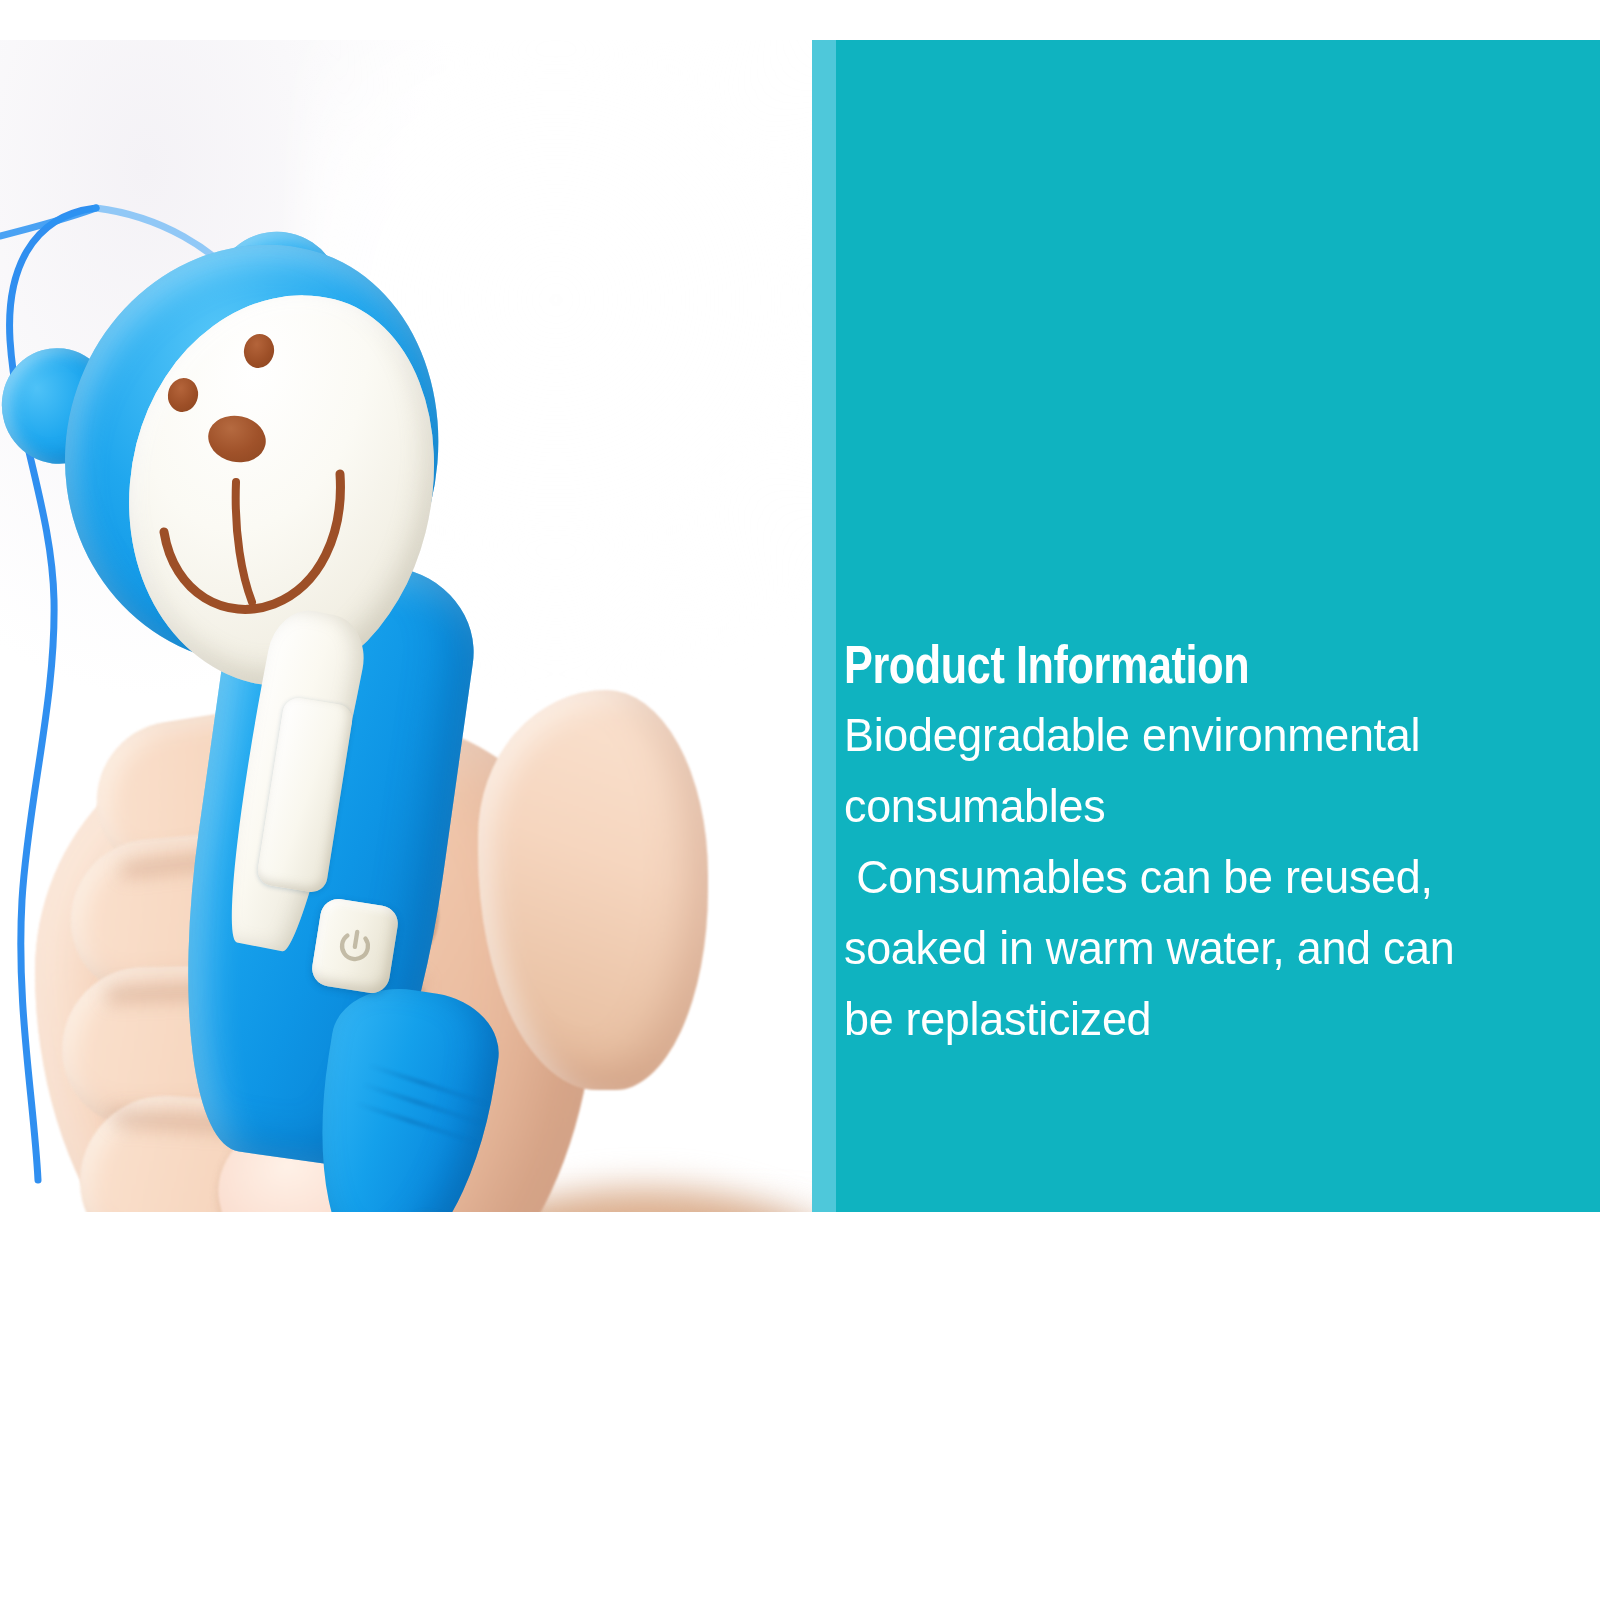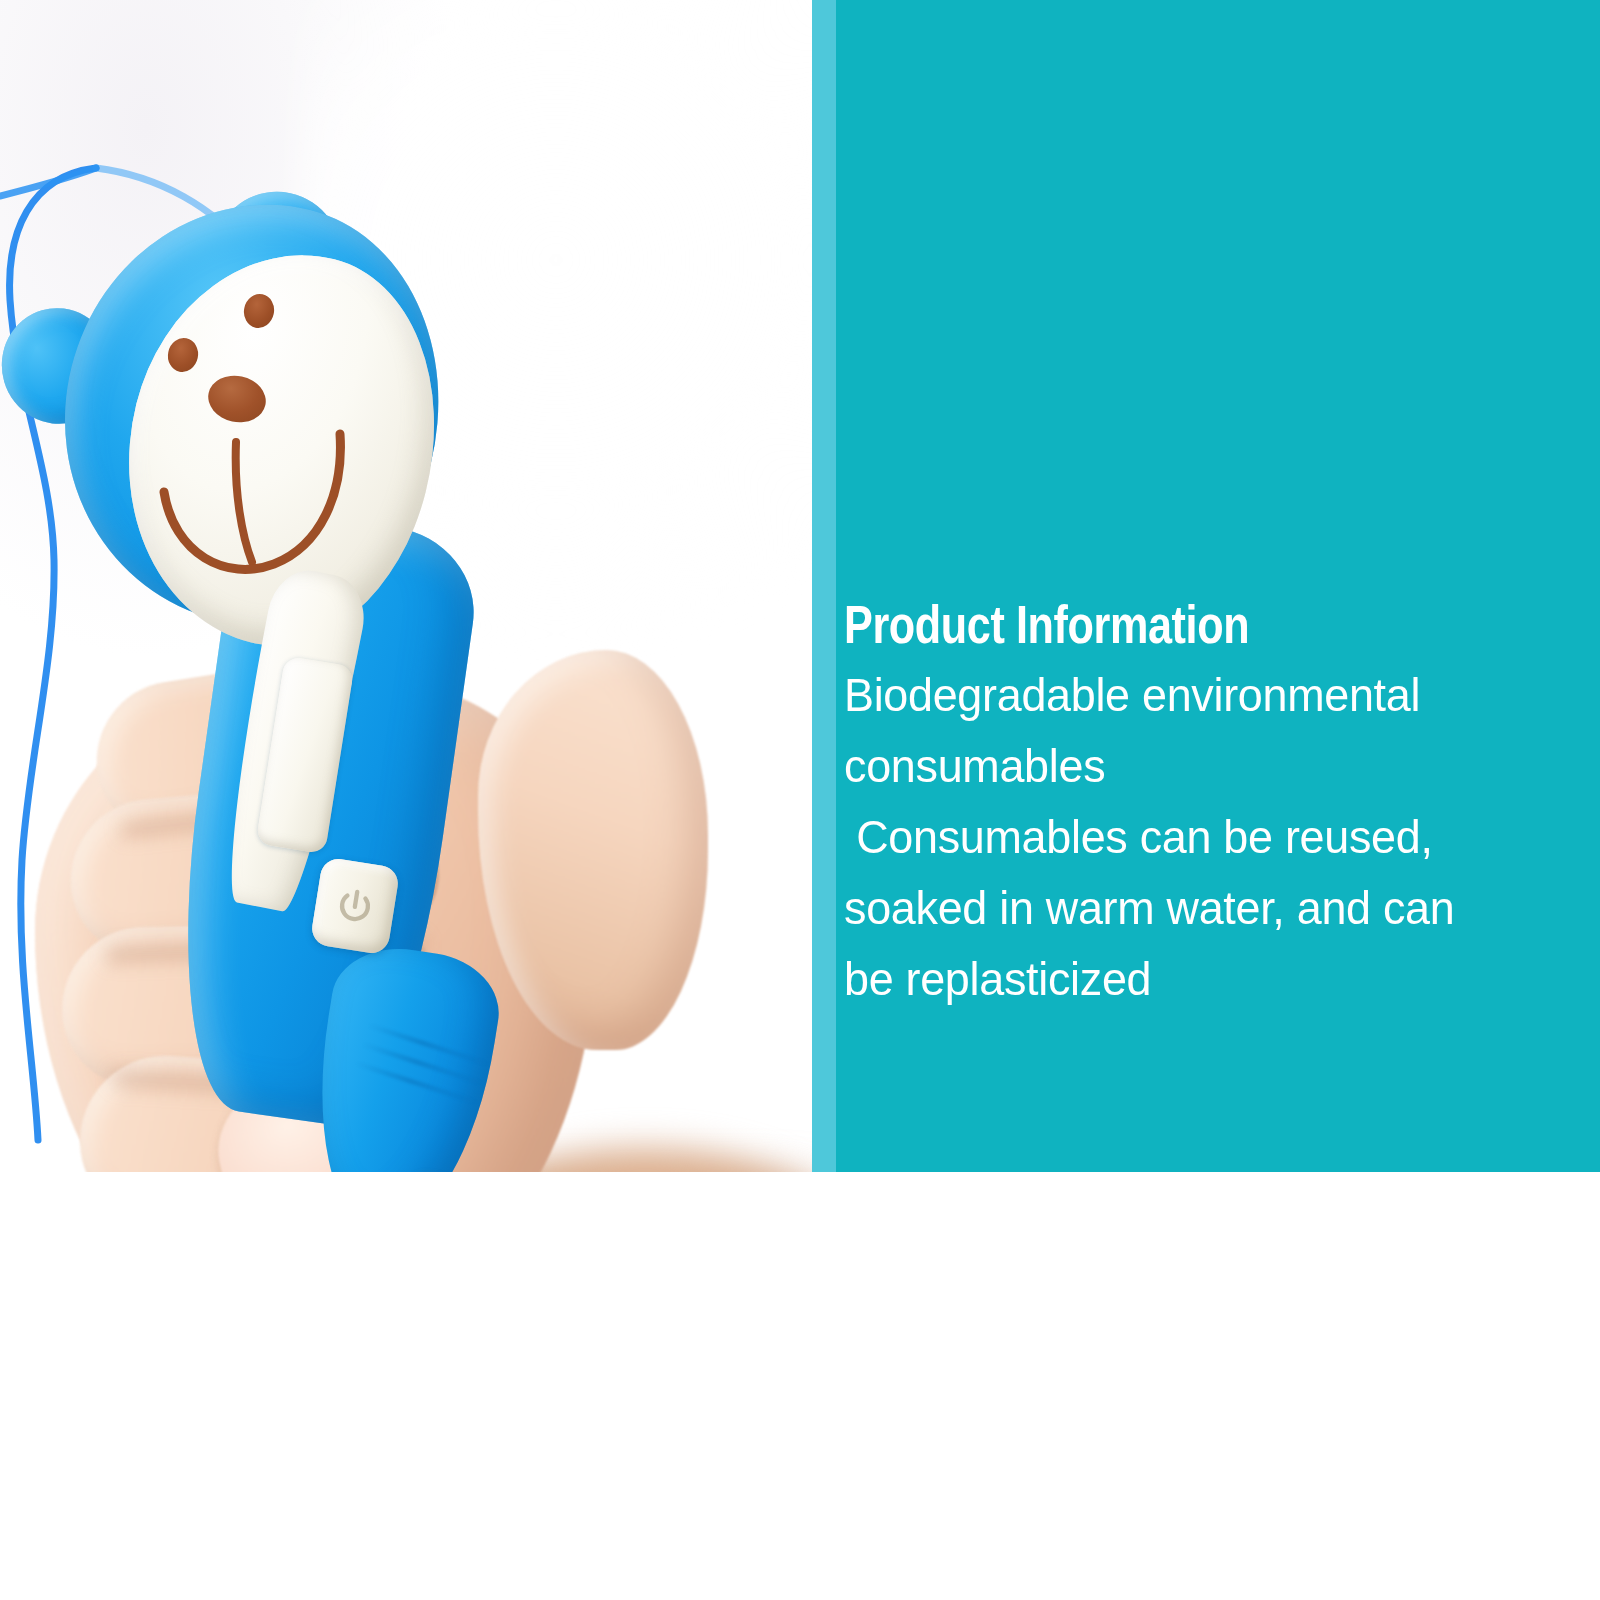--- a/index.html
+++ b/index.html
@@ -10,20 +10,21 @@
   body {
     font-family: "Liberation Sans", sans-serif;
   }
 
   #page {
     position: relative;
     width: 1600px;
     height: 1172px;
     overflow: hidden;
     background: #ffffff;
+    margin-top: 40px;
   }
 
   
   .photo-panel {
     position: absolute;
     left: 0; top: 0;
     width: 812px;
     height: 1600px;
     overflow: hidden;
     background:

